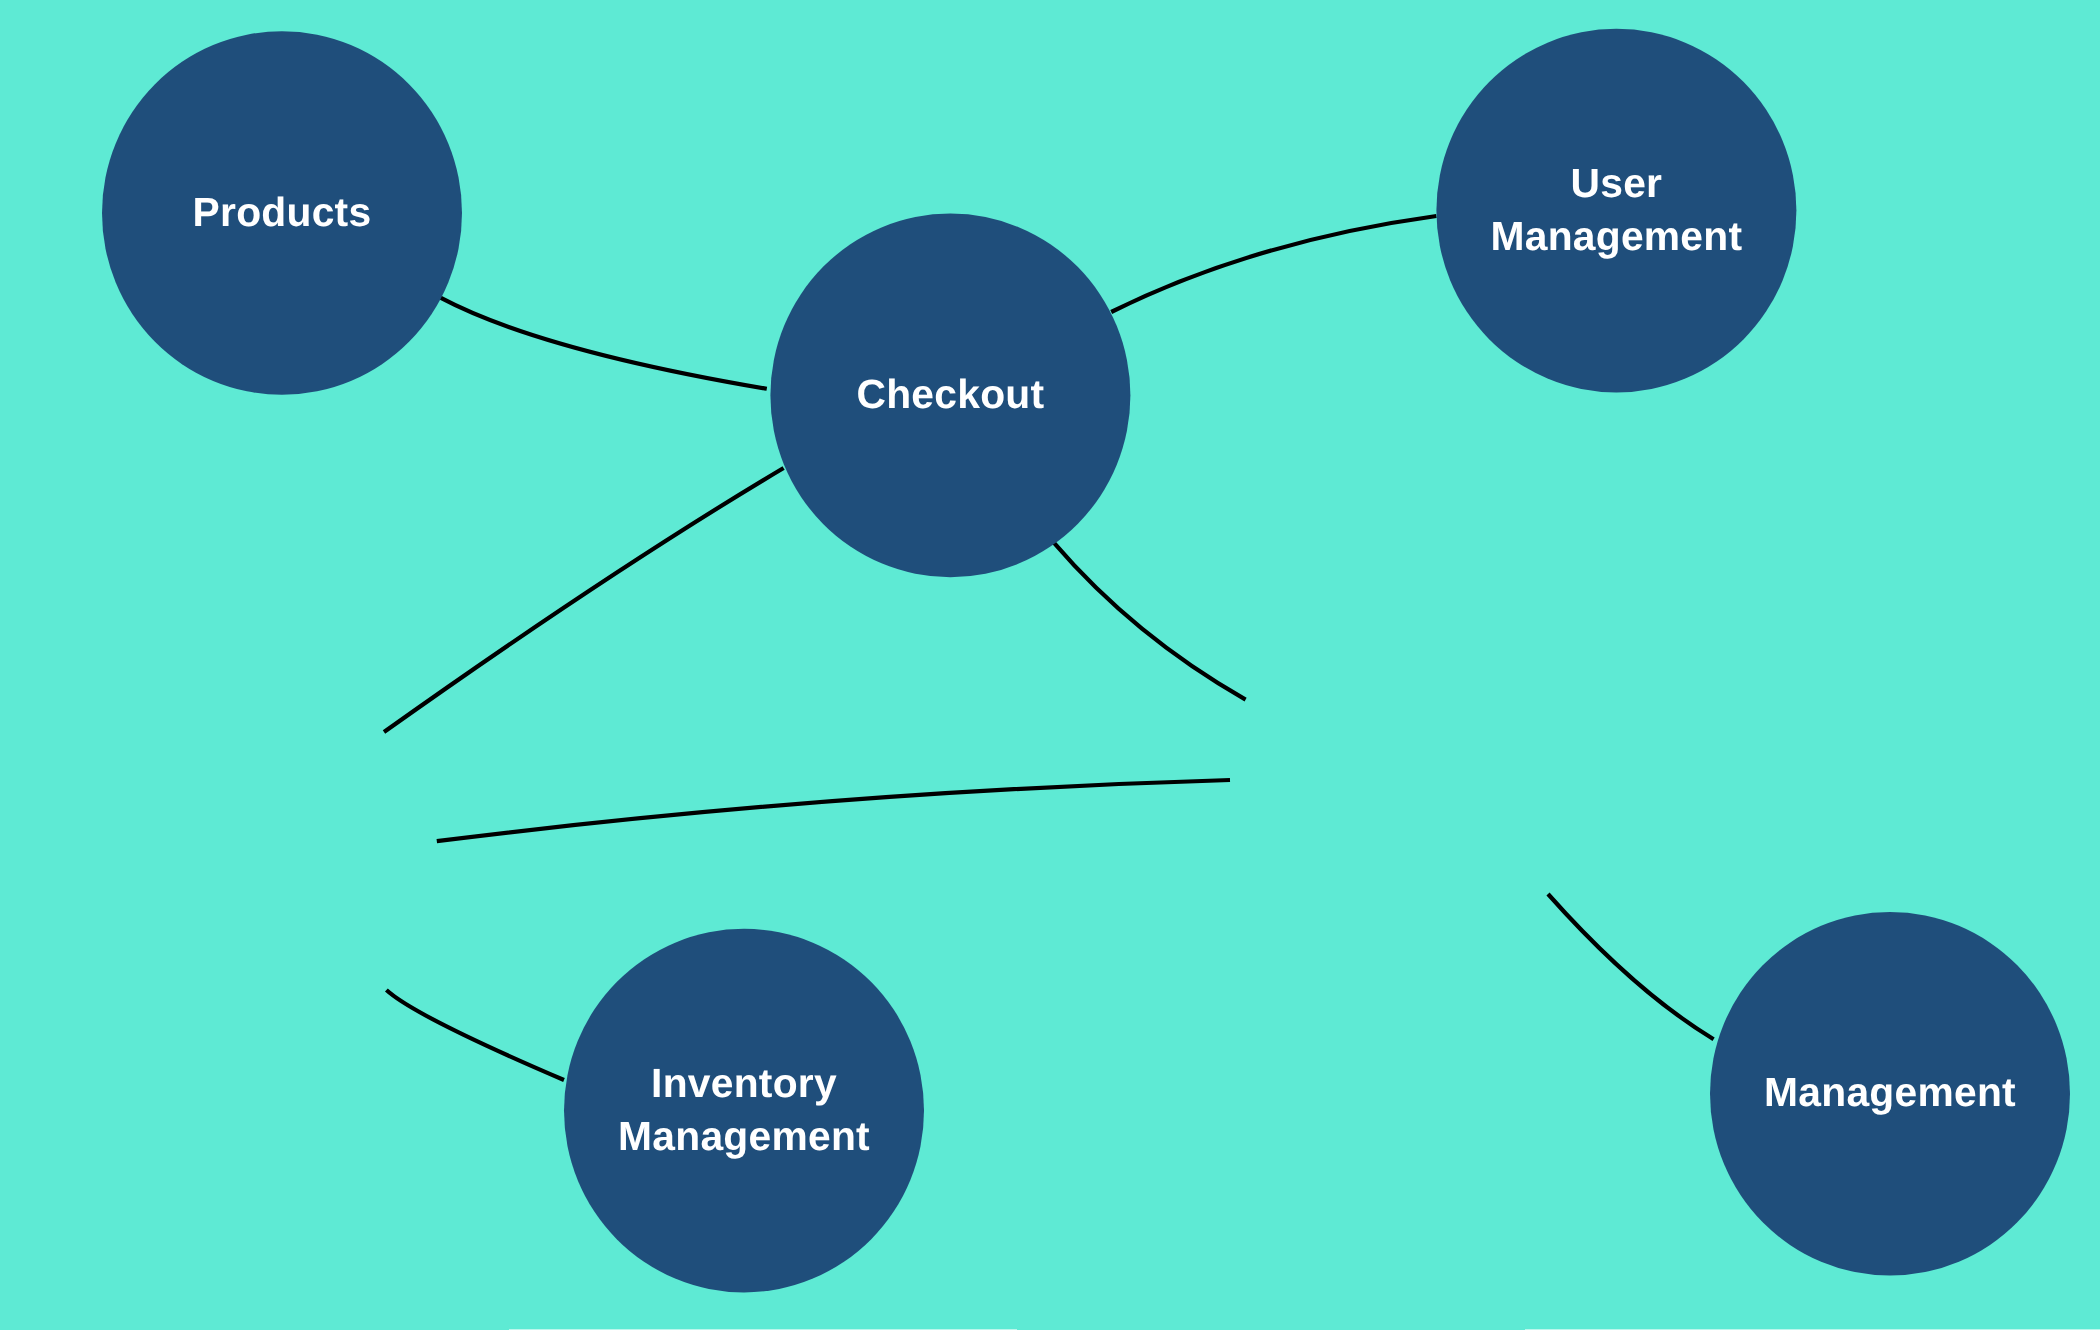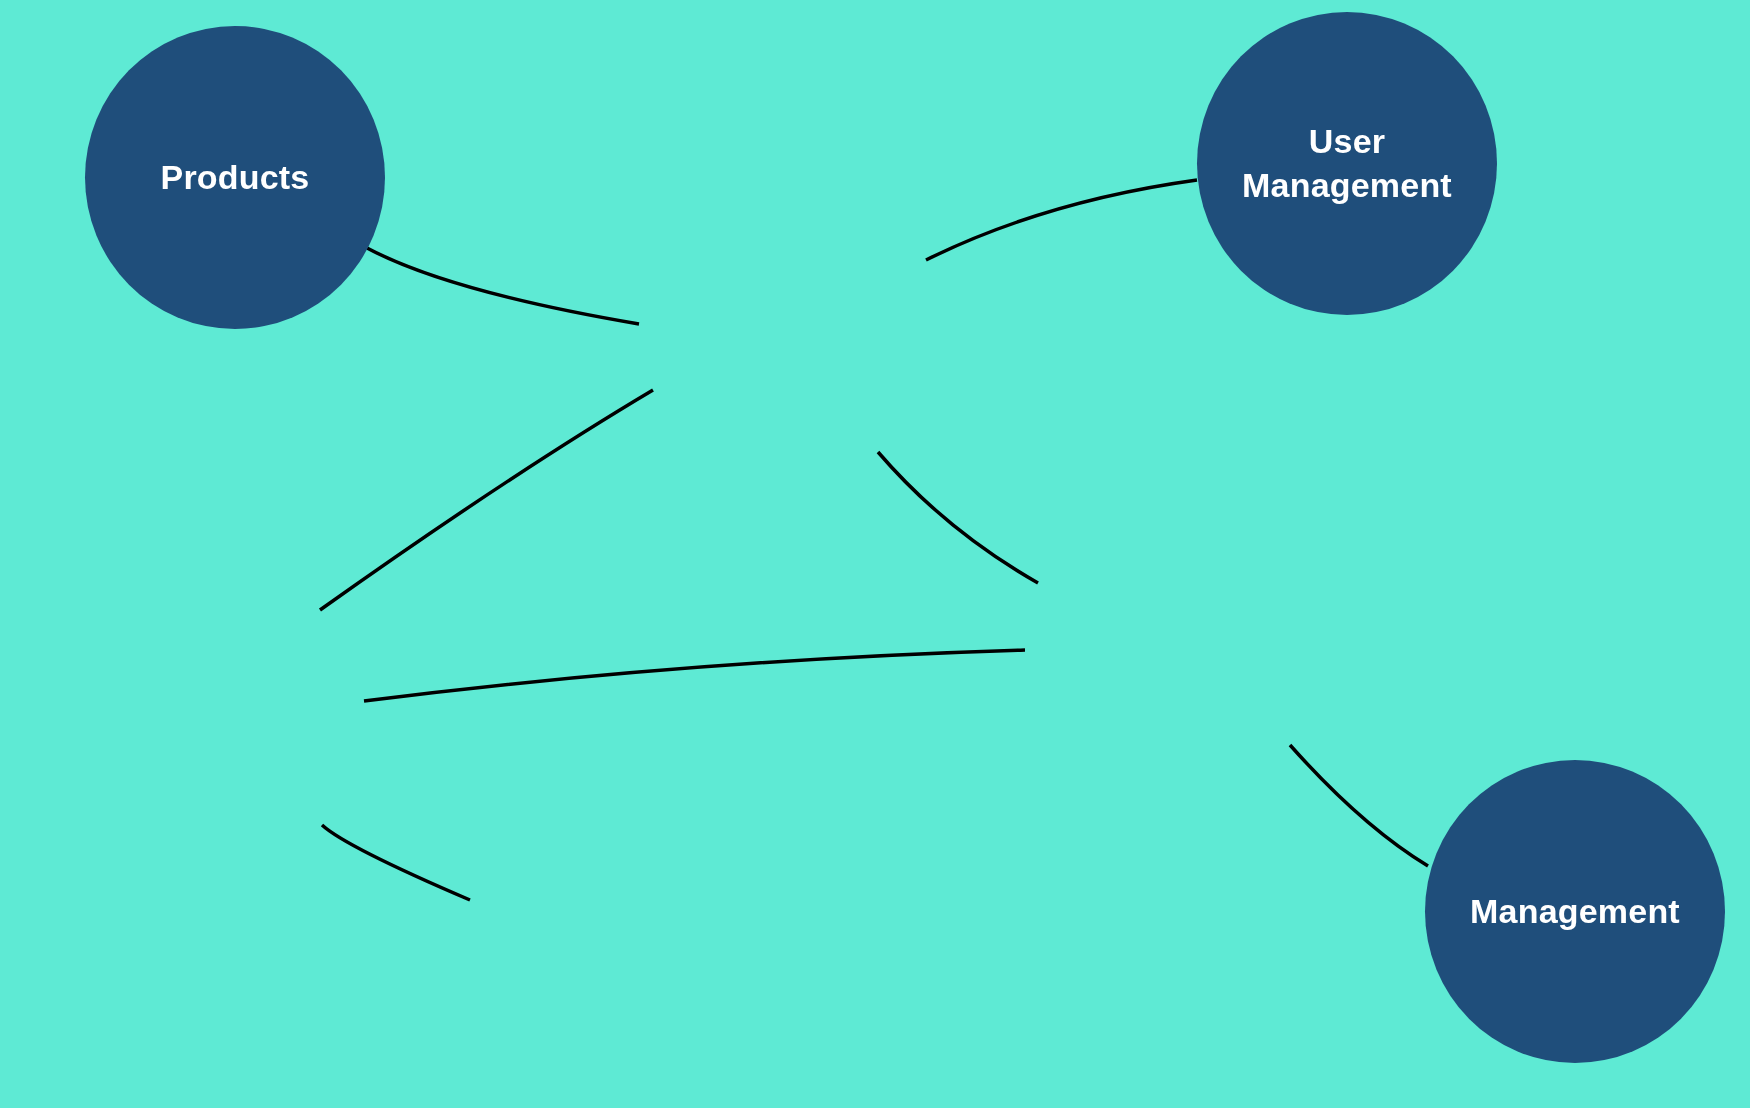--- a/index.html
+++ b/index.html
@@ -61,19 +61,25 @@
       <path d="M1197,180 Q1045,201 926,260" stroke="#000000" marker-end="url(#arrowhead)"></path>
       <path d="M653,390 Q510,475 320,610" stroke="#000000" marker-end="url(#arrowhead)"></path>
       <path d="M878,452 Q945,530 1038,583" stroke="#000000" marker-end="url(#arrowhead)"></path>
       <path d="M1025,650 Q690,660 364,701" stroke="#000000" marker-end="url(#arrowhead)"></path>
       <path d="M322,825 Q346,847 470,900" stroke="#000000" marker-end="url(#arrowhead)"></path>
       <path d="M1290,745 Q1362,826 1428,866" stroke="#000000" marker-end="url(#arrowhead)"></path>
     </svg>
 <div class="node" style="left: 85px; top: 26px; background: rgb(31, 78, 123);">
       <span style="color: rgb(255, 255, 255);">Products</span>
     </div>
-    <div class="node" style="left: 1197px; top: 12px; background: rgb(31, 78, 123);">
+    <div class="node" style="left: 1197px; top: 24px; background: rgb(31, 78, 123);">
       <span style="color: rgb(255, 255, 255);">User Management</span>
+    </div>
+    <div class="node" style="left: 642px; top: 178px; background: rgb(31, 78, 123);">
+      <span style="color: rgb(255, 255, 255);">Checkout</span>
+    </div>
+    <div class="node" style="left: 470px; top: 774px; background: rgb(31, 78, 123);">
+      <span style="color: rgb(255, 255, 255);">Inventory Management</span>
     </div>
     <div class="node" style="left: 1425px; top: 760px; background: rgb(31, 78, 123);">
       <span style="color: rgb(255, 255, 255);">Management</span>
     </div>
   </div>
 
 </body></html>

